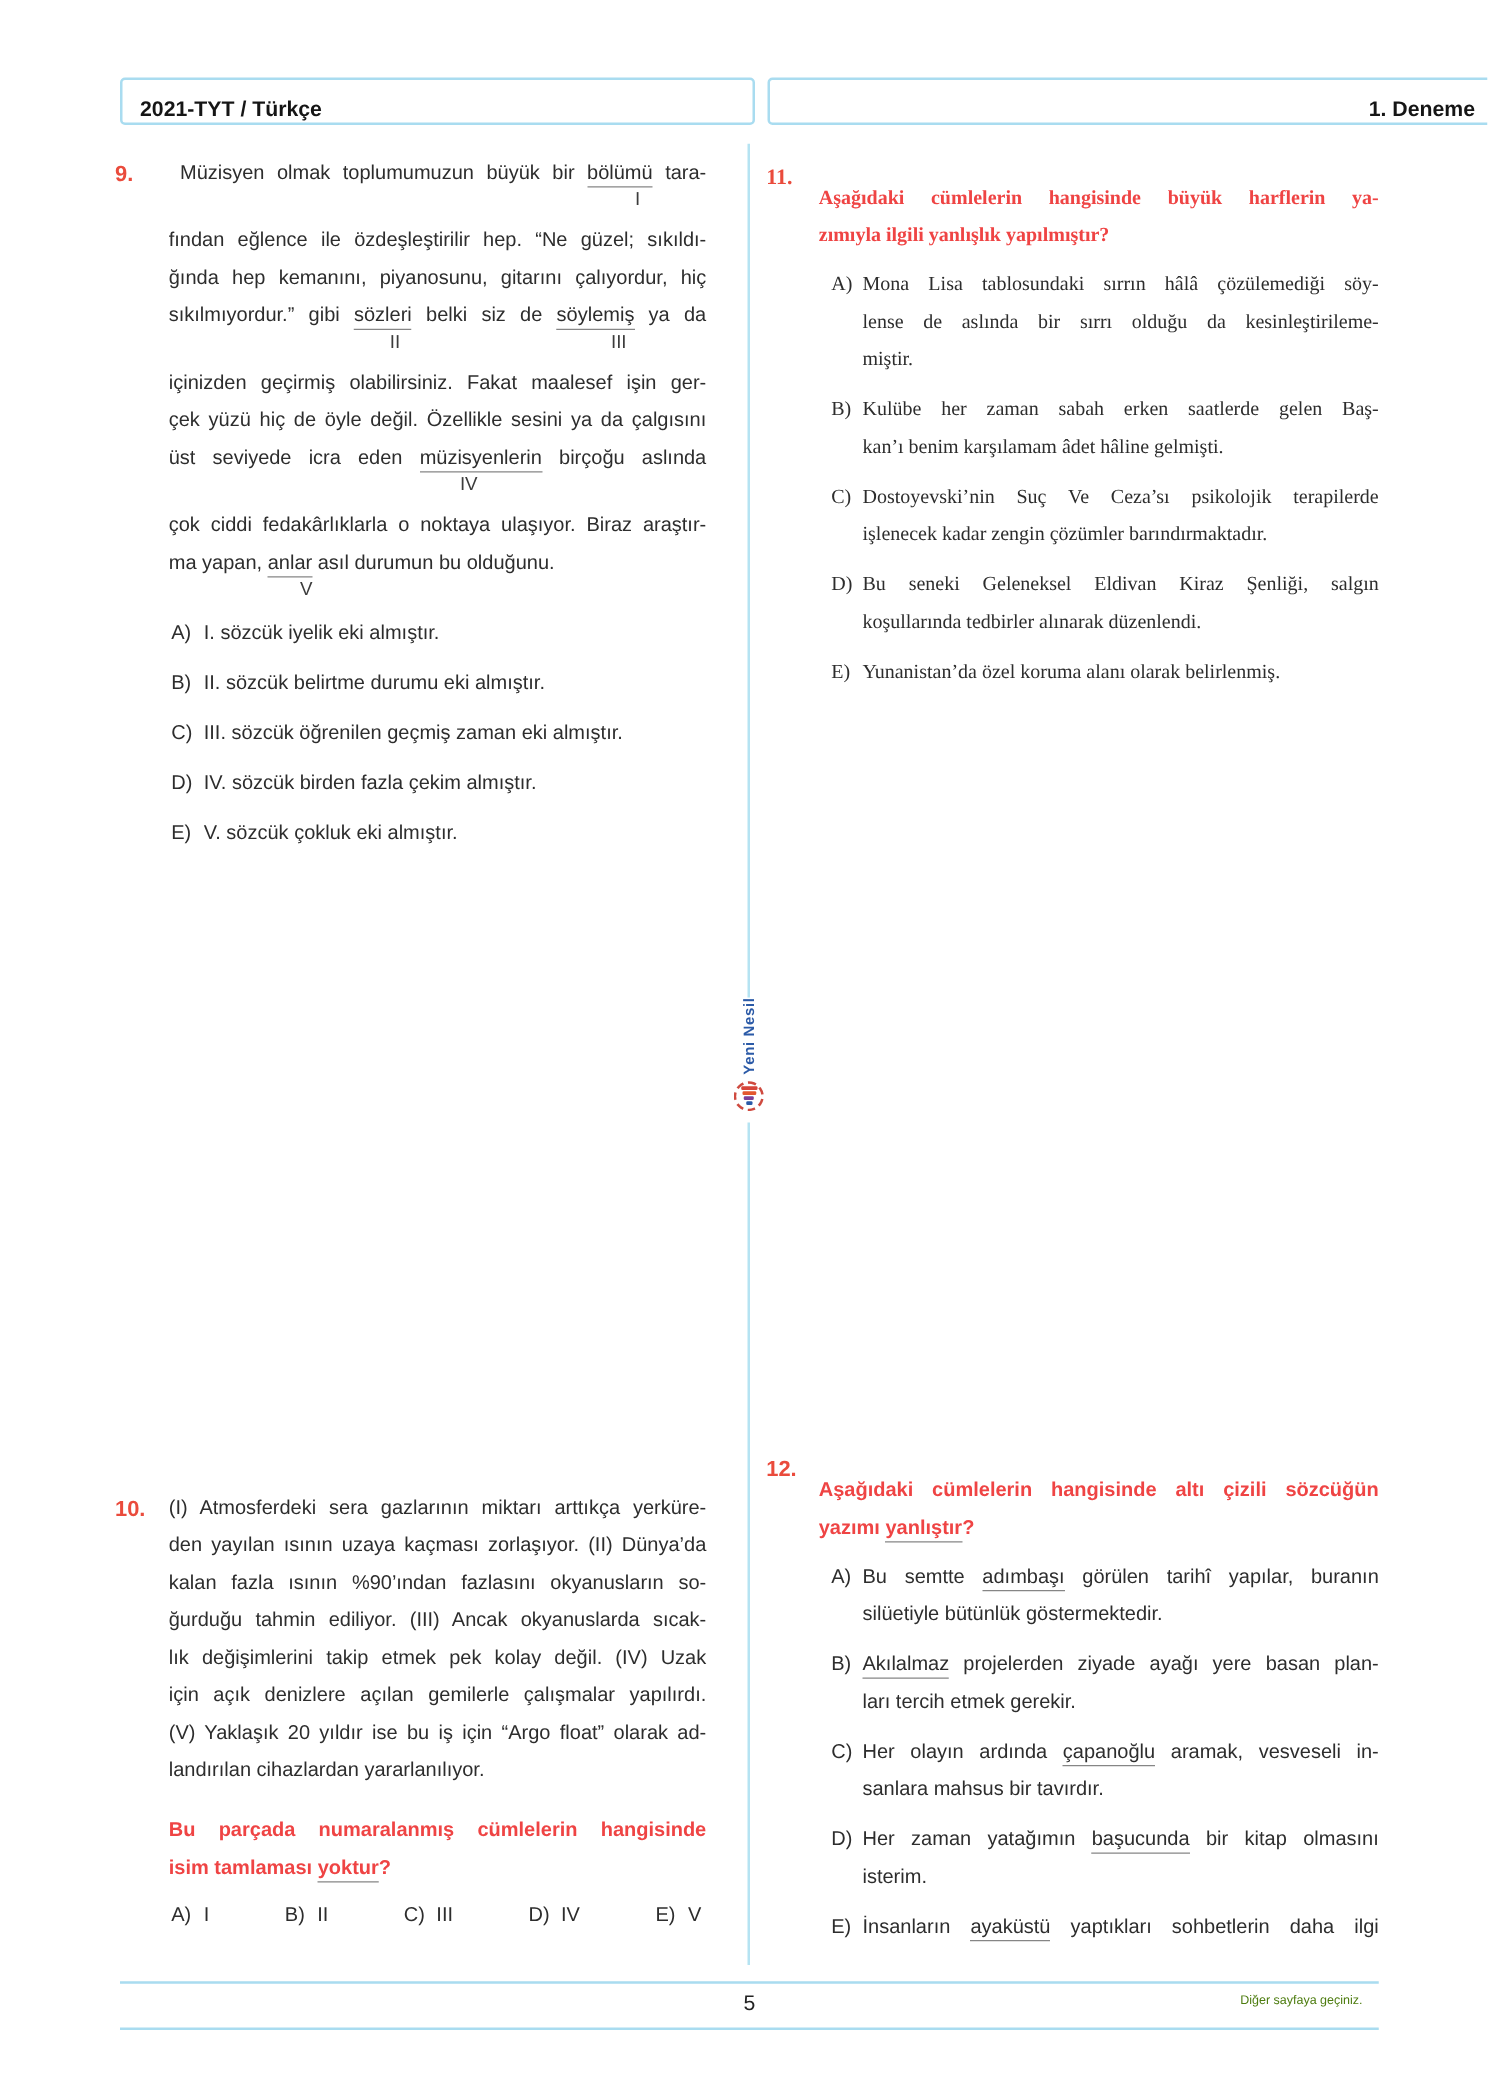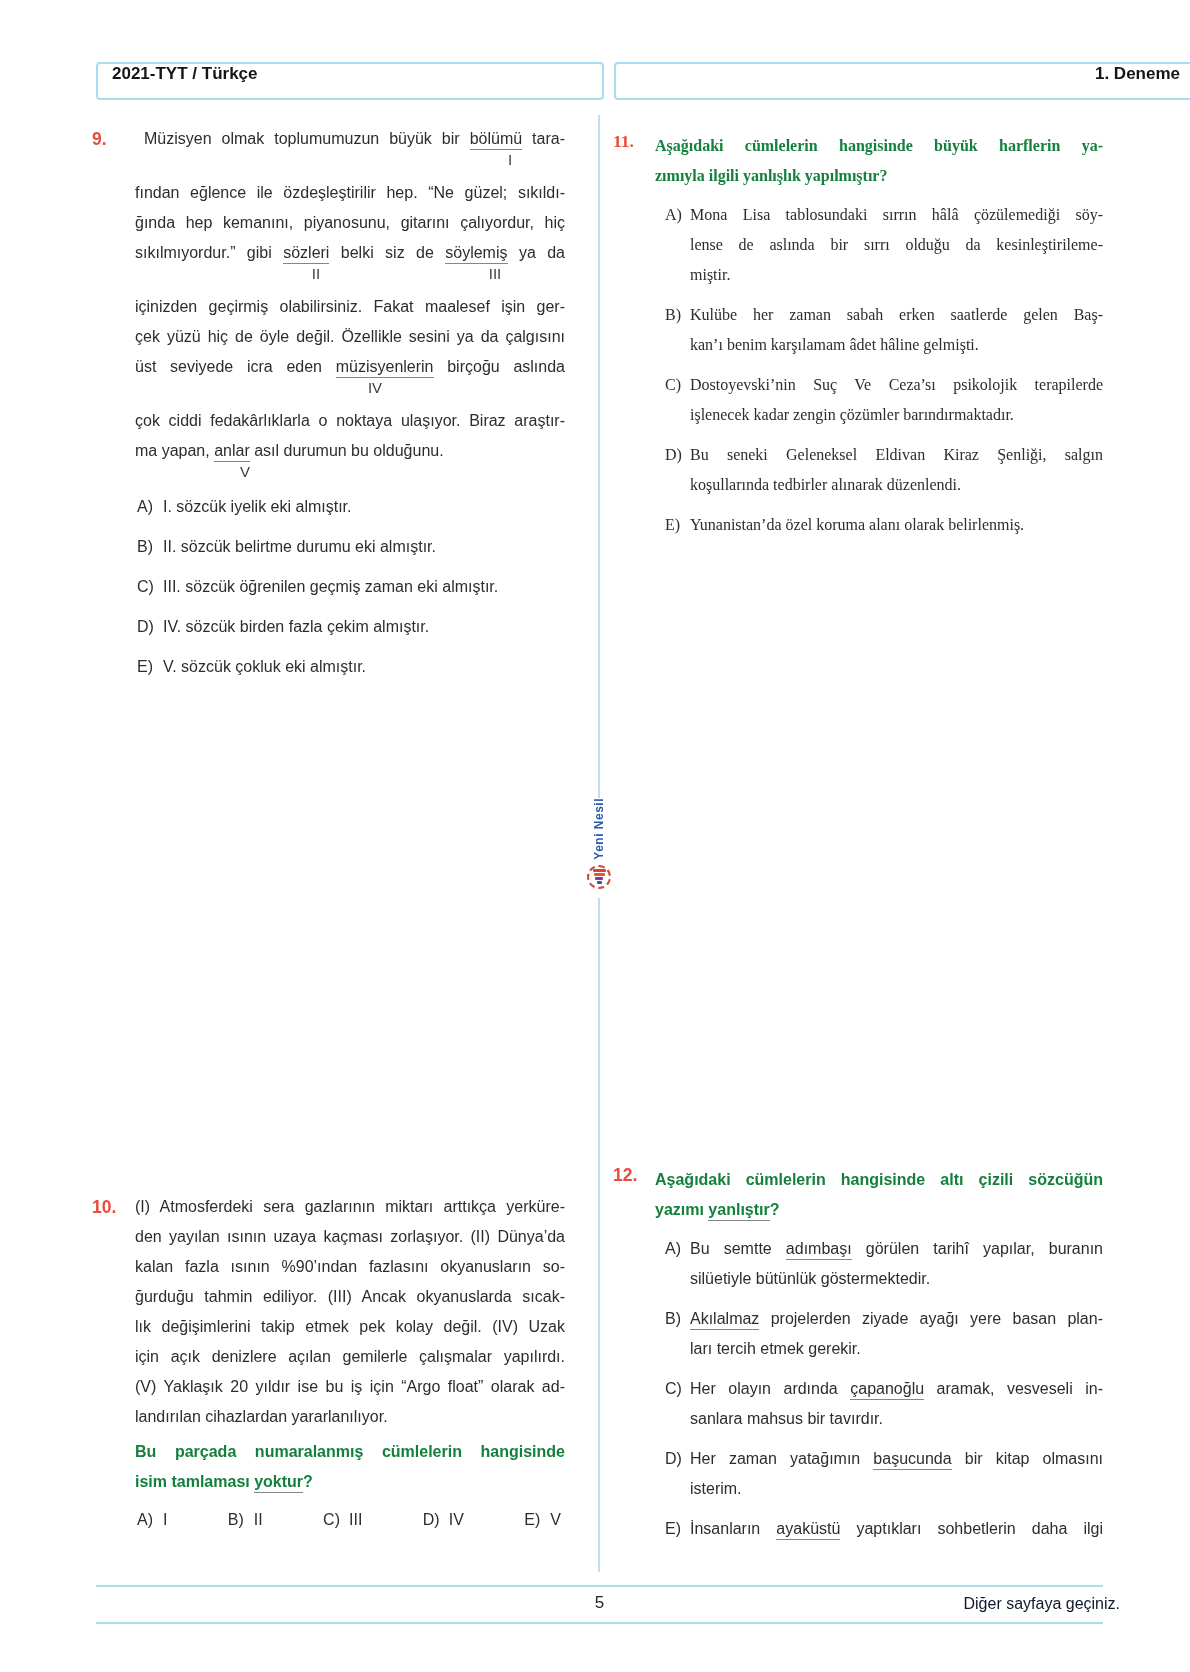--- a/index.html
+++ b/index.html
@@ -1,20 +1,20 @@
 <!DOCTYPE html>
 <html lang="tr"><head>
 <meta charset="utf-8">
 <style>
   html,body{margin:0;padding:0;background:#ffffff;}
   .page{position:relative;width:1190px;height:1672px;background:#fff;overflow:hidden;
         font-family:"Liberation Sans",sans-serif;color:#2d2d2d;}
   
   .hbox{position:absolute;top:62px;height:38px;box-sizing:border-box;border:2px solid #a9dcf0;
-        border-radius:4px;display:flex;align-items:flex-start;font-weight:bold;font-size:17px;color:#151515;}
+        border-radius:4px;display:flex;align-items:flex-end;font-weight:bold;font-size:17px;color:#151515;}
   #hbox-left{left:96px;width:508px;padding-left:14px;}
   #hbox-right{left:614px;width:582px;justify-content:flex-end;padding-right:14px;}
   
   .divider-seg{position:absolute;left:598px;width:2px;background:#b5e3f2;}
   #div-top{top:115px;height:683px;}
   #div-bottom{top:898px;height:674px;}
   
   .logo{position:absolute;left:583px;top:798px;width:32px;display:flex;flex-direction:column;align-items:center;}
   .logo-text{writing-mode:vertical-rl;transform:rotate(180deg);font-weight:bold;font-size:12px;
              letter-spacing:.5px;color:#2b5aa7;white-space:nowrap;}
@@ -33,35 +33,35 @@
   #q12{left:613px;top:1160px;width:490px;}
   .qnum{flex:none;width:43px;color:#ea4b3c;font-weight:bold;font-size:17.5px;line-height:30px;}
   #q11 .qnum,#q12 .qnum{width:42px;}
   .qbody{flex:1;min-width:0;font-size:16px;line-height:30px;}
   .line{min-height:30px;}
   .line.j{text-align:justify;text-align-last:justify;}
   .line.ind{text-indent:9px;}
   .u{border-bottom:1.5px solid #868686;padding-bottom:2px;}
   .markers{position:relative;height:20px;margin:-3px 0 7px 0;font-size:15px;line-height:18px;color:#3c3c3c;}
   .markers span{position:absolute;transform:translateX(-50%);}
-  .stem{font-weight:bold;color:#15803d;margin-top:5px;}
+  .stem{font-weight:bold;color:#ef4444;margin-top:18px;}
   .options{margin-top:9px;padding-left:2px;}
   .opts-right{padding-left:10px;}
   .option{display:flex;margin-bottom:10px;}
   .opt-label{flex:none;width:26px;}
   .opts-right .opt-label{width:25px;}
   .opt-text{flex:1;min-width:0;}
   .options-inline{display:flex;justify-content:space-between;margin-top:8px;padding-left:2px;padding-right:4px;}
   .iopt{display:flex;}
   .iopt .opt-label{width:26px;}
   
   .footer-line{position:absolute;left:96px;width:1007px;height:2px;background:#a9dcf0;}
   #fl1{top:1585px;} #fl2{top:1622px;}
   .page-num{position:absolute;top:1593px;left:96px;width:1007px;text-align:center;font-size:17px;color:#222;}
-  .footer-note{position:absolute;top:1595px;right:70px;font-size:16px;color:#0f172a;}
+  .footer-note{position:absolute;top:1595px;right:100px;font-size:10px;color:#4d7c0f;}
 </style>
 </head>
 <body>
 
 <div class="page">
   <div class="hbox" id="hbox-left">
     <span>2021-TYT / Türkçe</span>
   </div>
   <div class="hbox" id="hbox-right">
     <span>1. Deneme</span>

